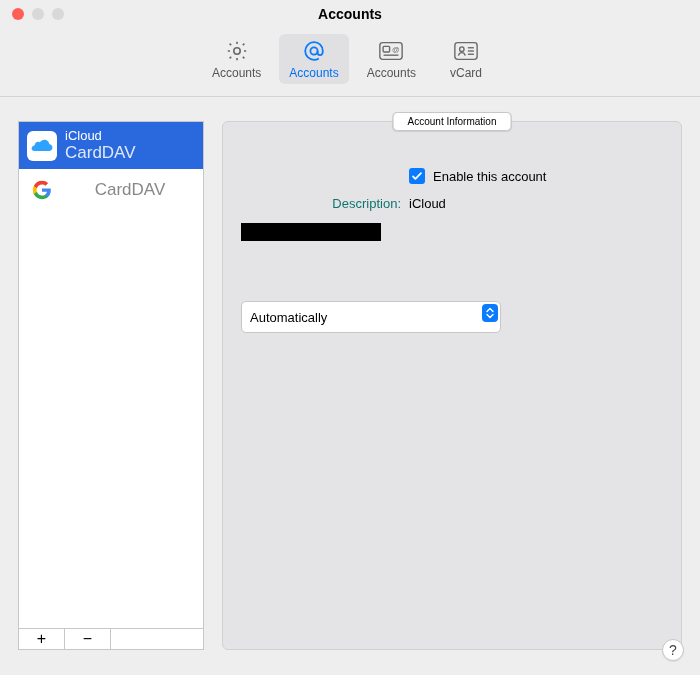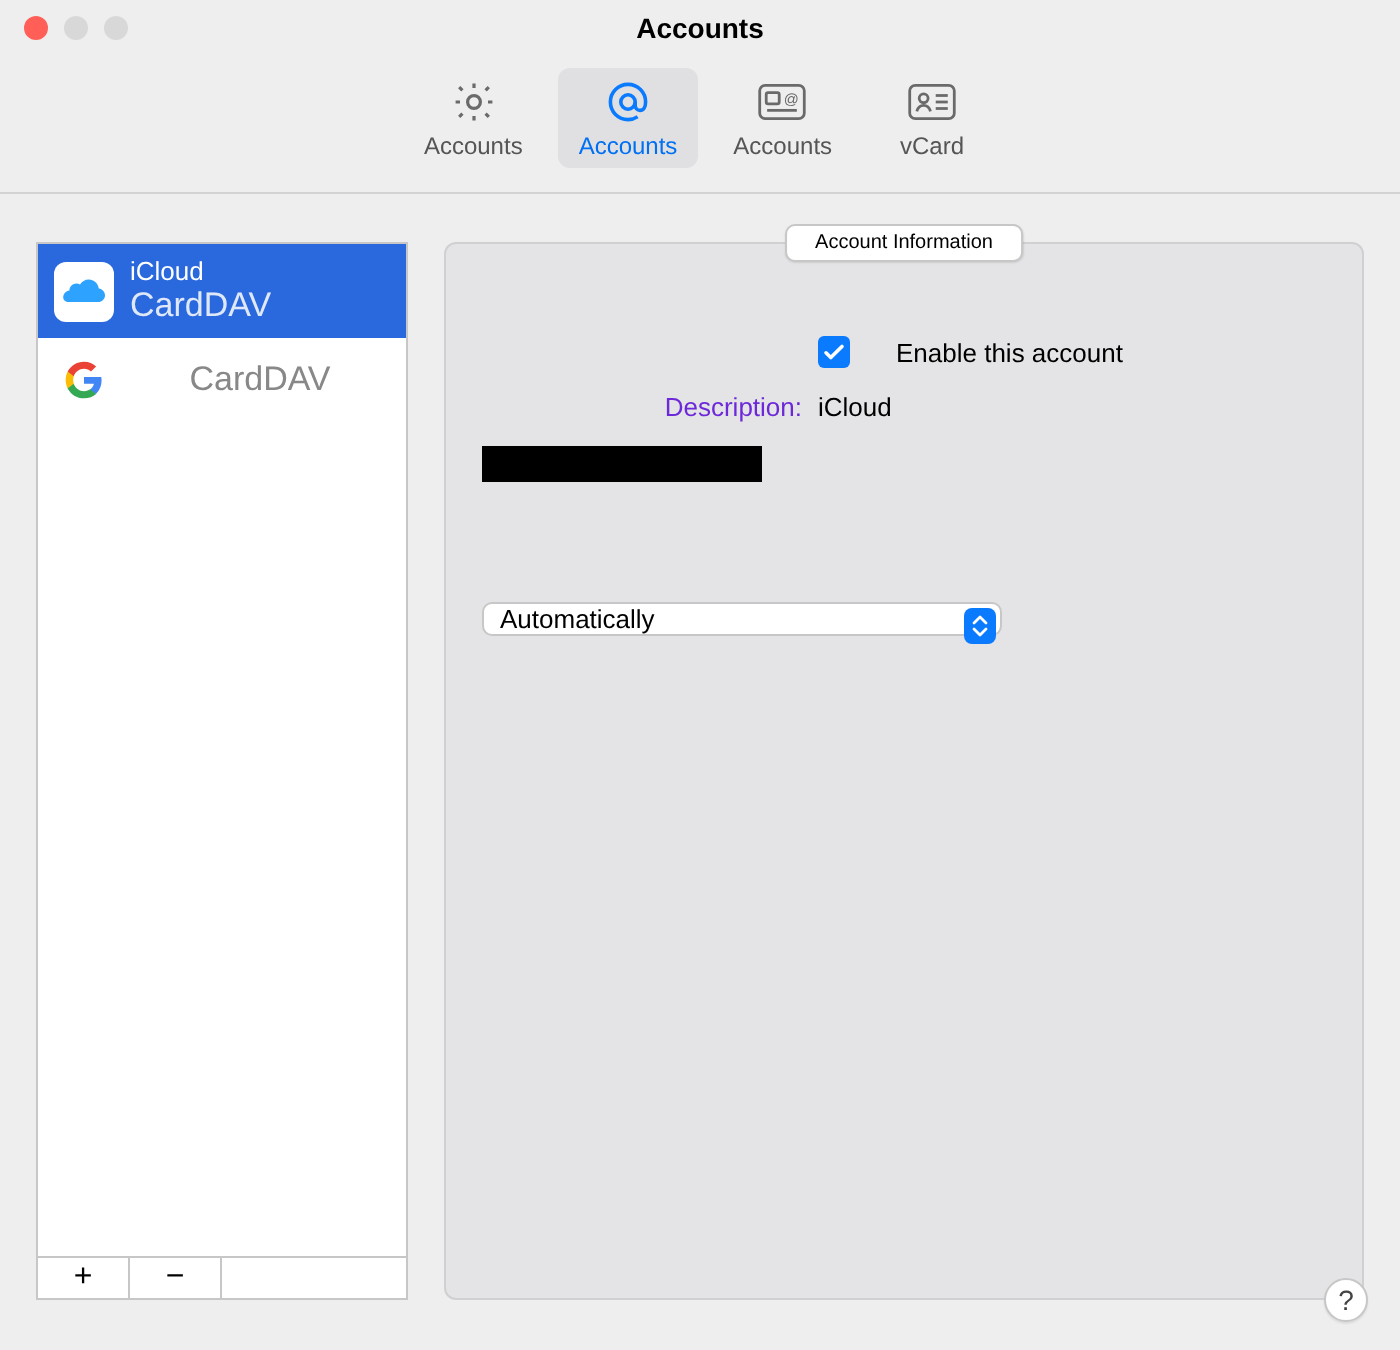--- a/index.html
+++ b/index.html
@@ -154,21 +154,21 @@
     }
     .form-row {
       display: flex;
       align-items: center;
       gap: 8px;
     }
     .form-row .label {
       width: 160px;
       text-align: right;
       font-size: 13px;
-      color: #6d28d9;
+      color: #0f766e;
     }
     .form-row .value {
       font-size: 13px;
     }
     .checkbox {
       width: 16px; height: 16px;
       background: #0a7aff;
       border-radius: 3px;
       display: inline-flex; align-items: center; justify-content: center;
       margin-right: 4px;
@@ -178,21 +178,21 @@
       background: #000;
       width: 140px; height: 18px;
     }
     .spacer-row { height: 36px; }
     .select {
       flex: 1;
       max-width: 260px;
       background: #fff;
       border: 1px solid #c7c7c7;
       border-radius: 5px;
-      height: 17px;
+      height: 32px;
       display: flex;
       align-items: center;
       padding: 0 6px 0 8px;
       font-size: 13px;
       position: relative;
     }
     .select .chevrons {
       position: absolute;
       right: 2px; top: 2px;
       width: 16px; height: 18px;
@@ -314,21 +314,21 @@
     </div>
   </div>
 
   <div class="detail">
     <div class="section-header">Account Information</div>
 
     <div class="form">
 
       <div class="form-row">
         <div class="label"></div>
-        <div class="value" style="display:flex;align-items:center;gap:19px;">
+        <div class="value" style="display:flex;align-items:center;gap:4px;">
           <span class="checkbox">
             <svg viewBox="0 0 12 12">
                 <path d="M2 6.4l2.4 2.4L10 3.2" stroke="#fff" stroke-width="1.8" fill="none" stroke-linecap="round" stroke-linejoin="round"></path>
               </svg>
           </span>
           <span>Enable this account</span>
         </div>
       </div>
 
       <div class="form-row">

